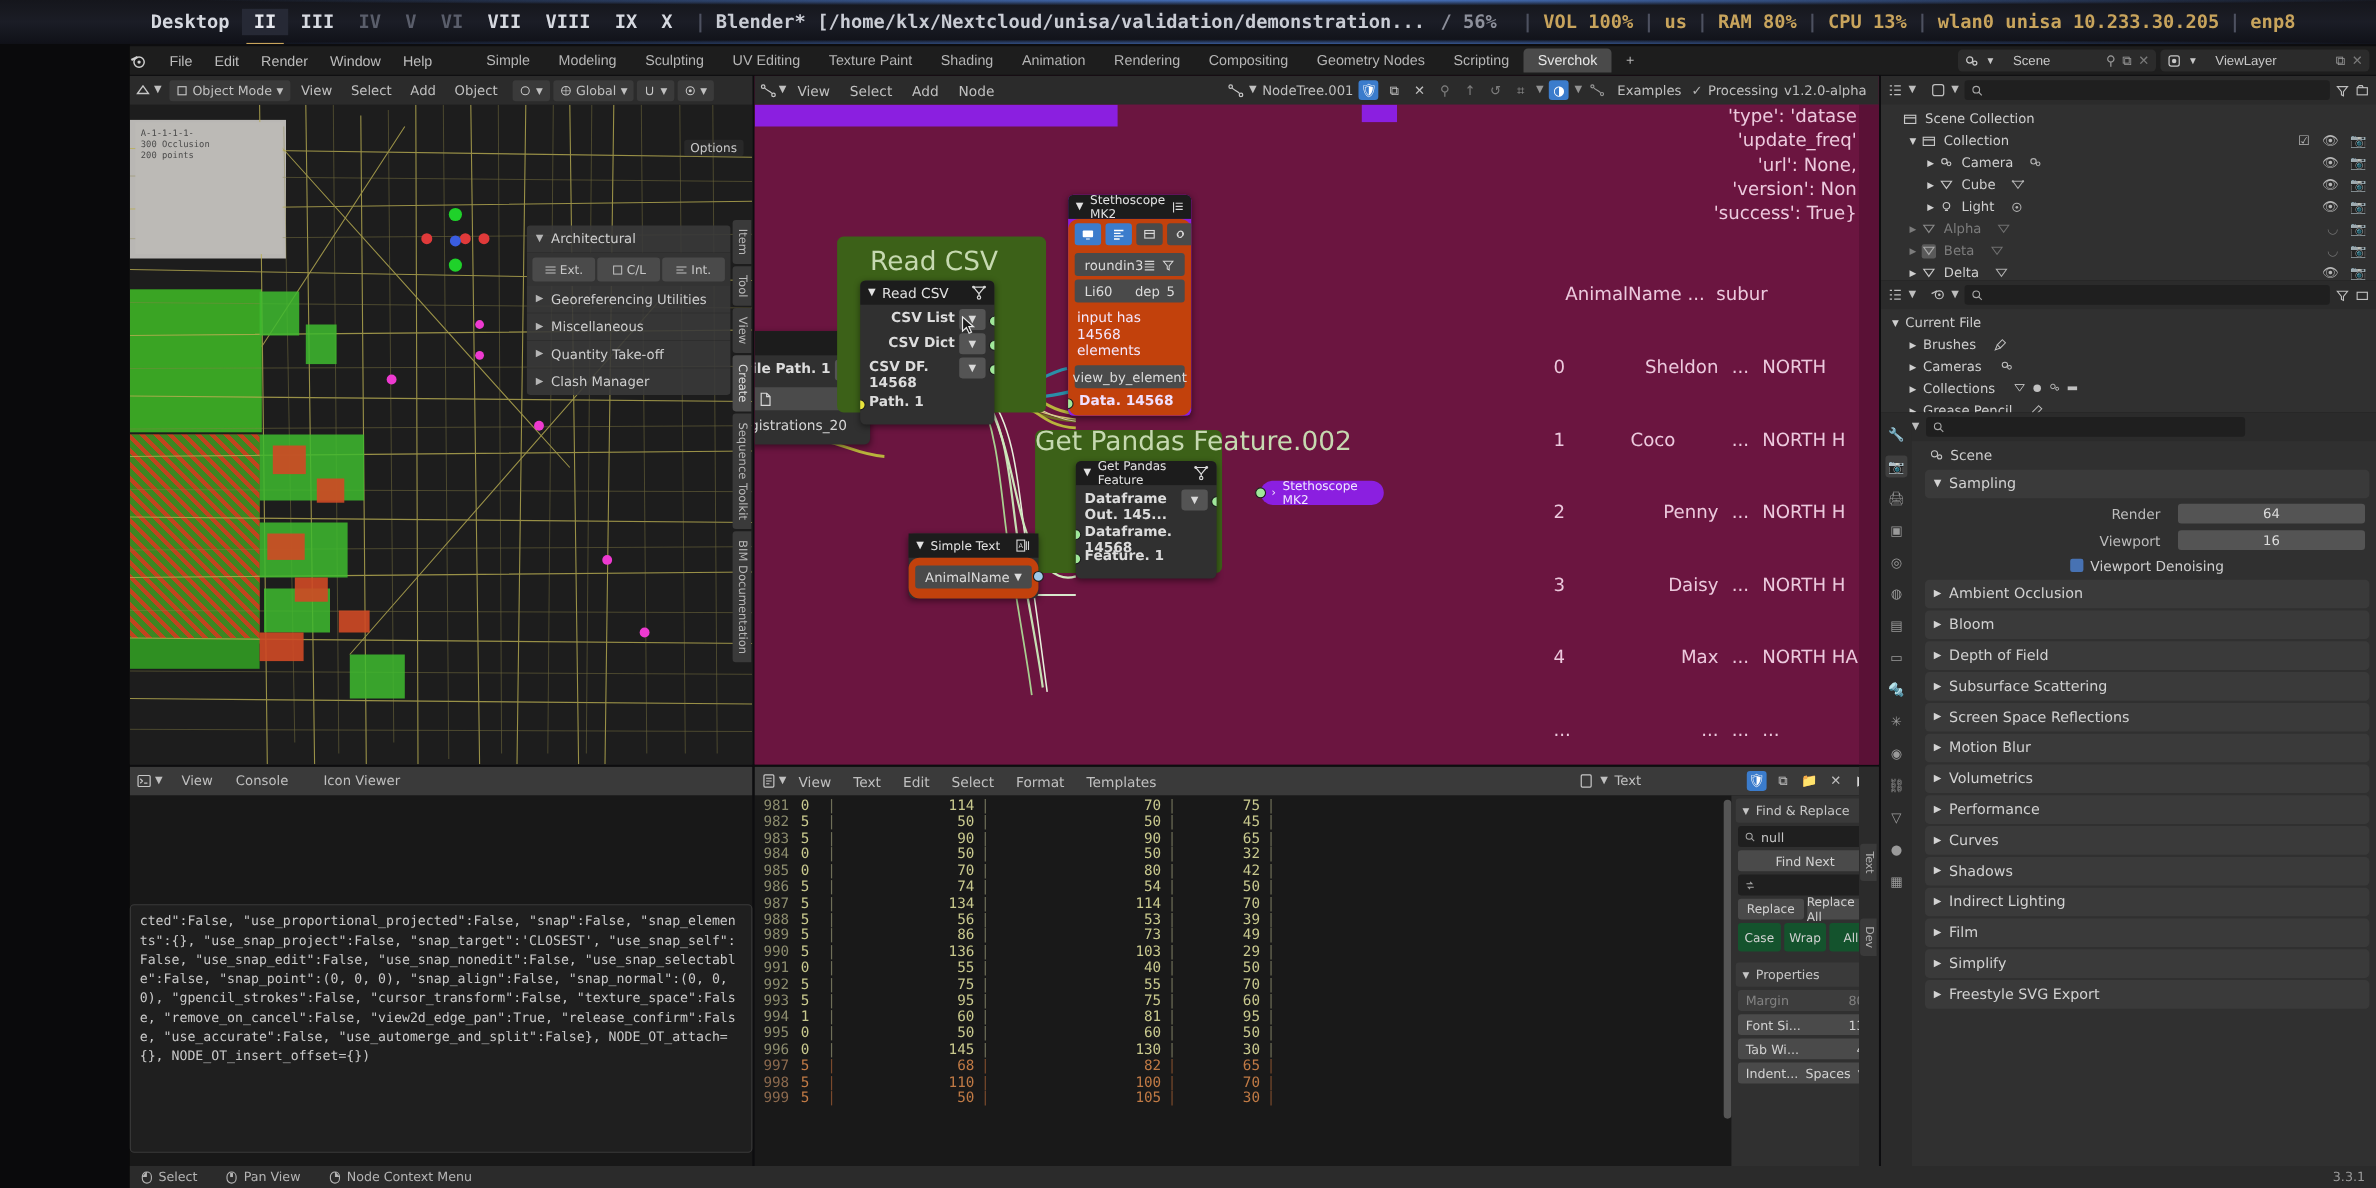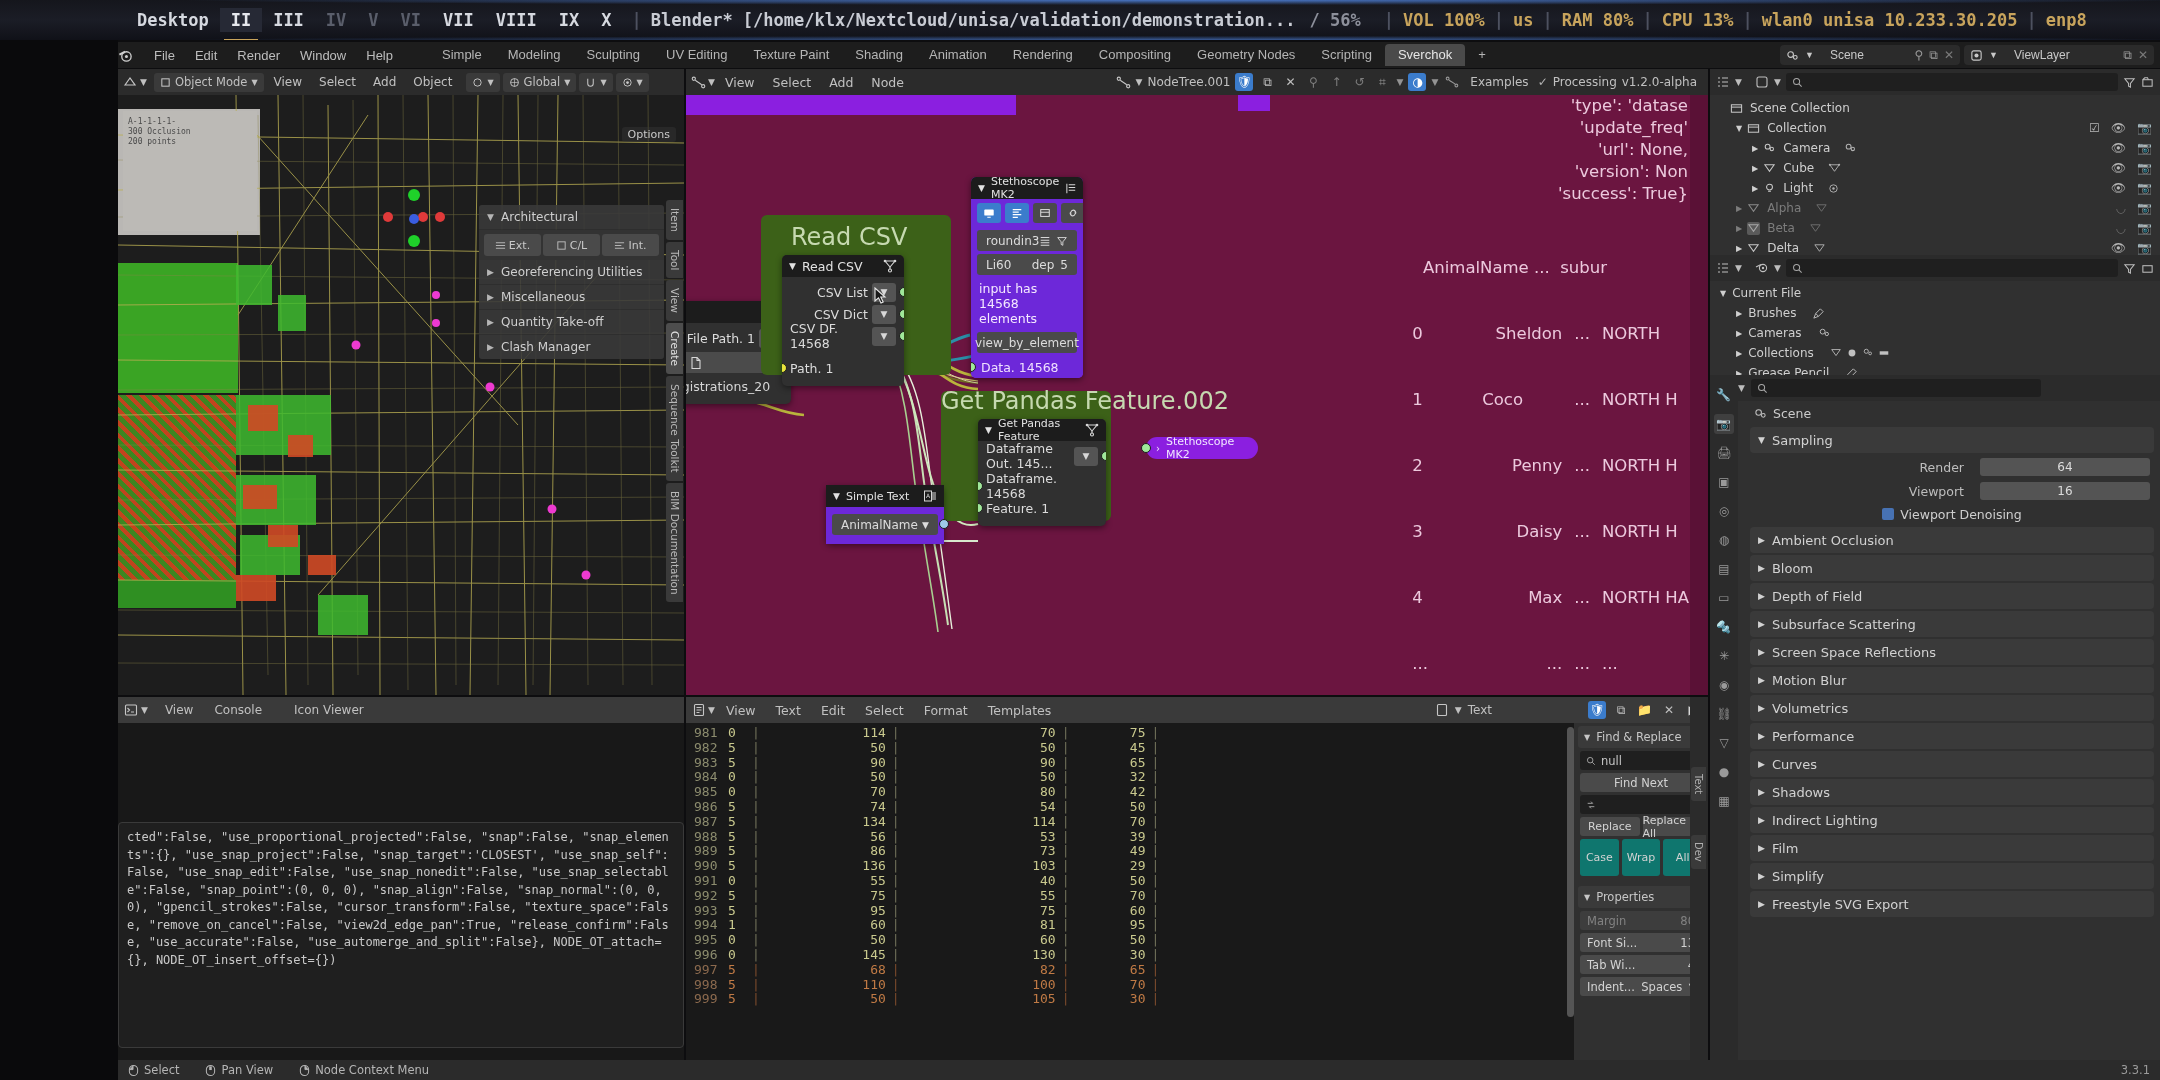--- a/index.html
+++ b/index.html
@@ -79,30 +79,30 @@
   .ne-right { margin-left:auto; display:flex; align-items:center; gap:5px; font-size:12px;}
   .sq { width:18px; height:18px; border-radius:3px; display:flex; align-items:center; justify-content:center; font-size:12px;}
   .sq.blue { background:#3b7ccc; color:#fff;}
   .ne-canvas { position:absolute; left:0; top:26px; width:1022px; height:600px; background:#6b1540; overflow:hidden;}
   .purple-strip { position:absolute; background:#8b1fe0;}
   .nodeframe { position:absolute; background:#3c6118; border-radius:6px;}
   .frame-title { position:absolute; color:#c6d9b0; font-size:24px; white-space:nowrap;}
   .node { position:absolute; background:#303030; border-radius:5px; overflow:hidden; box-shadow:0 2px 6px rgba(0,0,0,.45);}
   .node-head { background:#1c1c1c; height:22px; display:flex; align-items:center; gap:6px; padding:0 7px; font-size:12.5px; color:#e2e2e2;}
   .node-body { padding:4px 0 7px 0; }
-  .sock-row { position:relative; height:22px; display:flex; align-items:center; font-size:12.5px; color:#dcdcdc; padding:0 8px;}
+  .sock-row { position:relative; height:22px; display:flex; font-size:12.5px; color:#dcdcdc; padding:0 8px;font-weight:bold;}
   .sock-row.right { justify-content:flex-end; gap:4px;}
   .sockdot { position:absolute; width:10px; height:10px; border-radius:50%; border:1px solid #1c1c1c;}
   .sockdot.green { background:#a0e89a;}
   .sockdot.yellow { background:#e8e43c;}
   .sockdot.blue { background:#9ec8e8;}
   .drop { background:#545454; border-radius:3px; height:19px; min-width:24px; display:flex; align-items:center; justify-content:center; font-size:9px; color:#d8d8d8;}
   .fieldbox { margin:3px 8px; background:#4b4b4b; border-radius:3px; height:21px; display:flex; align-items:center; justify-content:center; font-size:12px; color:#d6d6d6;}
   .nodetext { padding:3px 9px; font-size:12.5px; color:#d6d6d6;}
-  .purplebody { background:#6d28d9; }
+  .purplebody { background:#c2410c;border-radius:10px; }
   .pb-row { display:flex; gap:4px; padding:4px 6px; align-items:center;}
   .pb-btn { background:#4a4a4a; border-radius:3px; height:20px; display:flex; align-items:center; justify-content:center; font-size:11px; color:#d5d5d5; padding:0 6px;}
   .pb-btn.sel { background:#3b7ccc;}
   .pb-field { background:#4a4a4a; border-radius:3px; height:21px; margin:3px 6px; display:flex; align-items:center; justify-content:space-between; padding:0 9px; font-size:12px; color:#dcdcdc;}
   .pb-label { color:#f4e8ff; font-size:12.5px; padding:3px 8px;}
   .whitebox { background:#ffffff; border-radius:2px; height:20px; flex:1;}
   .collapsed { position:absolute; background:#8b1fe0; border-radius:11px; height:22px; display:flex; align-items:center; gap:6px; padding:0 10px; font-size:12px; color:#f0e6ff;}
 
   
   .ovl { position:absolute; color:#ecc9dd; font-size:16.5px; white-space:pre; line-height:22px; text-align:right;}
@@ -152,21 +152,21 @@
   .te-scroll { position:absolute; right:134px; top:30px; width:7px; height:290px; background:#555; border-radius:4px;}
 
   
   .te-side { position:absolute; right:0; top:26px; width:134px; height:357px; background:#303030; font-size:11.5px; color:#c6c6c6;}
   .ts-panel { display:flex; align-items:center; gap:6px; height:22px; padding:0 6px; background:#3a3a3a; margin:3px 4px 2px 4px; border-radius:3px;}
   .ts-search { background:#1f1f1f; border-radius:3px; height:19px; margin:3px 6px; display:flex; align-items:center; gap:5px; padding:0 6px;}
   .ts-btn { background:#4a4a4a; border-radius:3px; height:19px; margin:3px 6px; display:flex; align-items:center; justify-content:center; font-size:11.5px; color:#d2d2d2;}
   .ts-2 { display:flex; gap:3px; margin:3px 6px;}
   .ts-2 > div { flex:1; background:#4a4a4a; border-radius:3px; height:19px; display:flex; align-items:center; justify-content:center; font-size:11px; color:#d2d2d2;}
   .ts-3 { display:flex; gap:3px; margin:3px 6px;}
-  .ts-3 > div { flex:1; background:#0f766e; border-radius:3px; height:37px; display:flex; align-items:center; justify-content:center; font-size:11px; color:#d2d2d2;}
+  .ts-3 > div { flex:1; background:#14532d; border-radius:3px; height:26px; display:flex; align-items:center; justify-content:center; font-size:11px; color:#d2d2d2;}
   .ts-kv { display:flex; align-items:center; margin:3px 6px; background:#4a4a4a; border-radius:3px; height:19px; padding:0 7px; font-size:11.5px; color:#d2d2d2; justify-content:space-between;}
 
   
   .te-vtabs { position:absolute; left:1690px; top:697px; width:18px; height:383px; background:#2b2b2b; }
   .ne-vtabs { position:absolute; left:1690px; top:95px; width:18px; height:600px; background:#5a1136;}
   .vlab { writing-mode:vertical-rl; font-size:10px; color:#b0b0b0; background:#3a3a3a; border-radius:3px 0 0 3px; padding:7px 2px; margin:4px 0 0 1px; display:inline-block;}
 
   
   .bottombar { position:absolute; left:118px; top:1060px; width:2042px; height:20px; background:#2b2b2b; display:flex; align-items:center; gap:26px; padding:0 10px; font-size:11.5px; color:#b5b5b5;}
   .bb-item { display:flex; align-items:center; gap:5px;}

